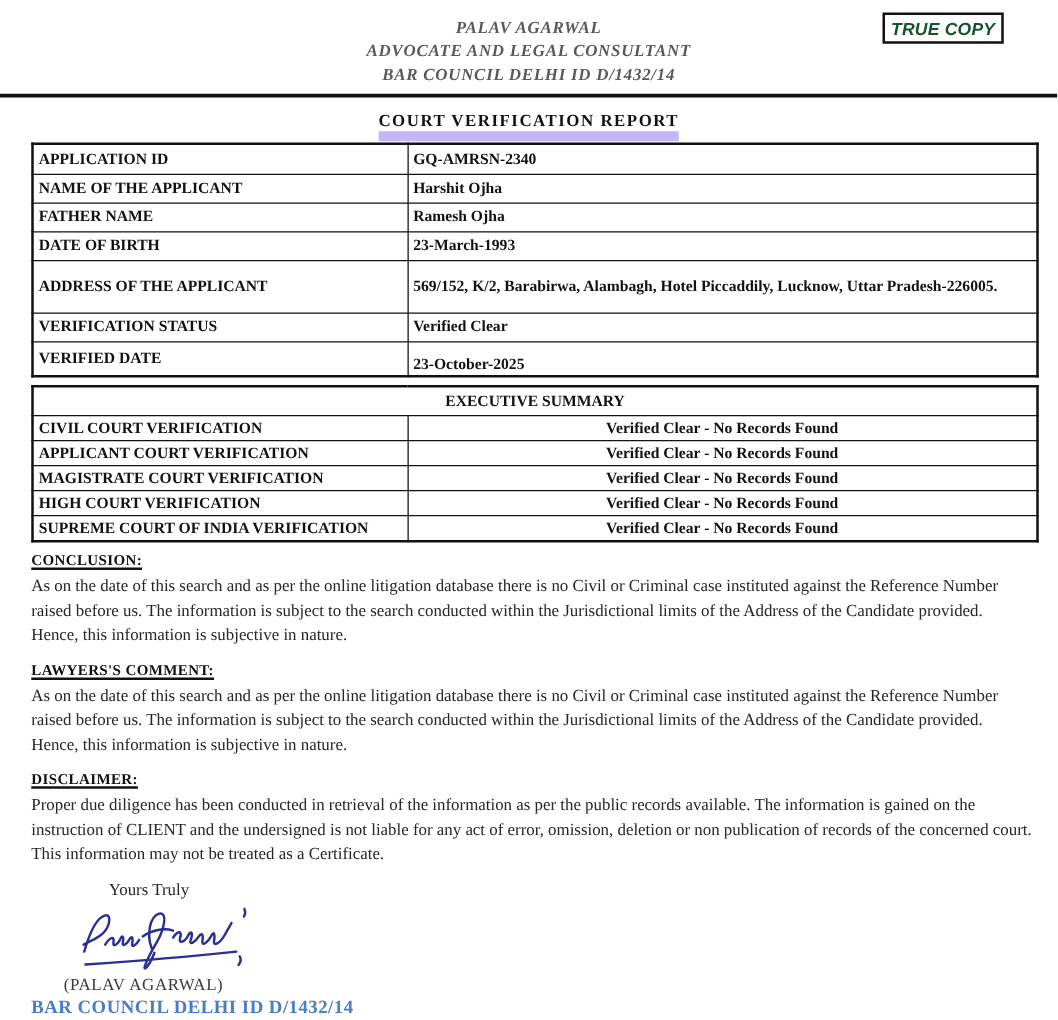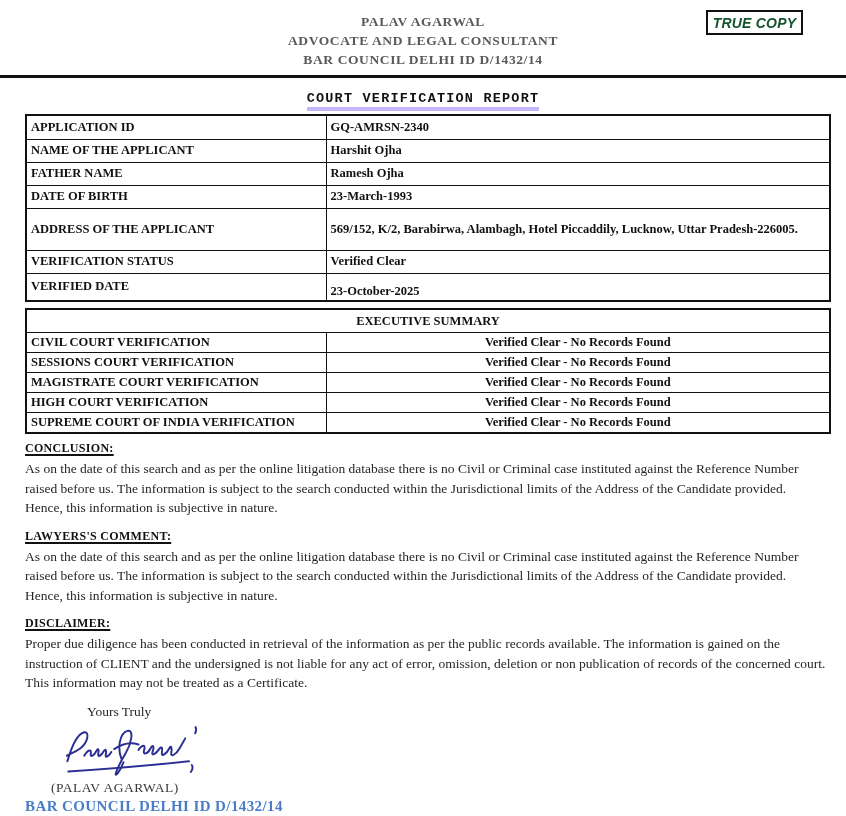--- a/index.html
+++ b/index.html
@@ -2,36 +2,36 @@
 <html><head>
 <meta charset="utf-8">
 <style>
   html,body { margin:0; padding:0; background:#ffffff; }
   .page {
     position:relative; width:846px; height:816px; background:#fff;
     font-family:"Liberation Serif", serif; color:#1a1a1a; overflow:hidden;
   }
 
   
-  .letterhead { position:absolute; top:12px; left:0; width:100%; text-align:center; }
+  .letterhead { position:absolute; top:12px; left:0; width:100%; text-align:center;font-style:italic; }
   .letterhead div { font-size:13.5px; font-weight:bold; color:#595959; line-height:19px; letter-spacing:0.6px; }
 
   .stamp {
     position:absolute; top:10px; left:706px; width:93px; height:21px;
     border:2px solid #111; display:flex; align-items:center; justify-content:center;
     font-family:"Liberation Sans", sans-serif; font-style:italic; font-weight:bold;
     font-size:14px; color:#14532d; letter-spacing:0.2px; background:#fff;
   }
 
   .top-rule { position:absolute; top:75px; left:0; width:846px; height:3px; background:#111; }
 
   .report-title { position:absolute; top:88px; left:0; width:100%; text-align:center; }
   .report-title span {
     font-size:13.5px; font-weight:bold; letter-spacing:1.2px; color:#111;
-    border-bottom:4px solid #c4b5fd; padding-bottom:1px;font-family:Liberation Mono, monospace;
+    border-bottom:8px solid #c4b5fd; padding-bottom:1px;
   }
 
   
   table { border-collapse:collapse; table-layout:fixed; }
   .details, .summary {
     position:absolute; left:25px; width:804px; background:#fff;
     border:2px solid #111; font-size:12.5px;
   }
   .details { top:114px; }
   .summary { top:308px; }
@@ -124,21 +124,21 @@
       </colgroup>
     <tbody>
         <tr>
       <th colspan="2">EXECUTIVE SUMMARY</th>
     </tr>
     <tr>
       <td>CIVIL COURT VERIFICATION</td>
       <td class="val">Verified Clear - No Records Found</td>
     </tr>
     <tr>
-      <td>SESSIONS COURT VERIFICATION</td>
+      <td>APPLICANT COURT VERIFICATION</td>
       <td class="val">Verified Clear - No Records Found</td>
     </tr>
     <tr>
       <td>MAGISTRATE COURT VERIFICATION</td>
       <td class="val">Verified Clear - No Records Found</td>
     </tr>
     <tr>
       <td>HIGH COURT VERIFICATION</td>
       <td class="val">Verified Clear - No Records Found</td>
     </tr>

